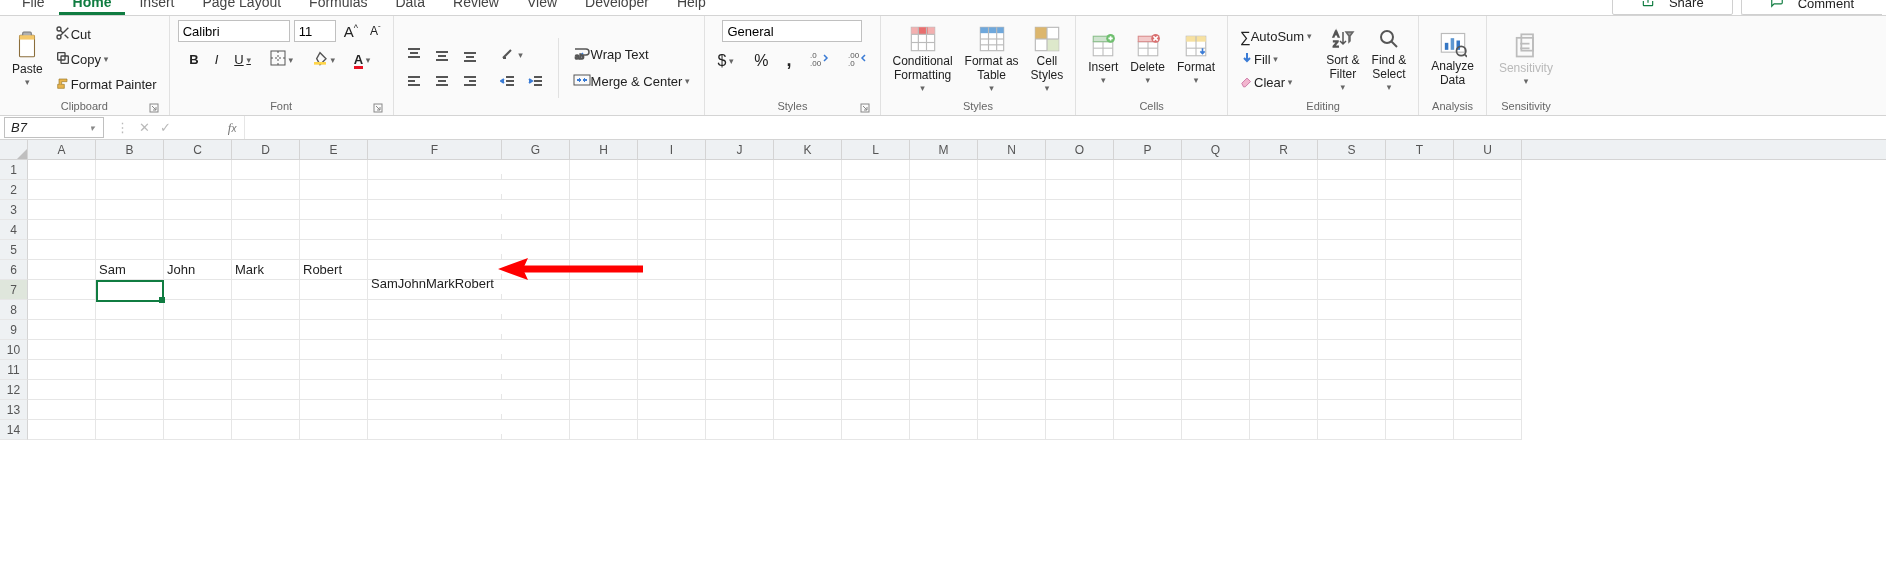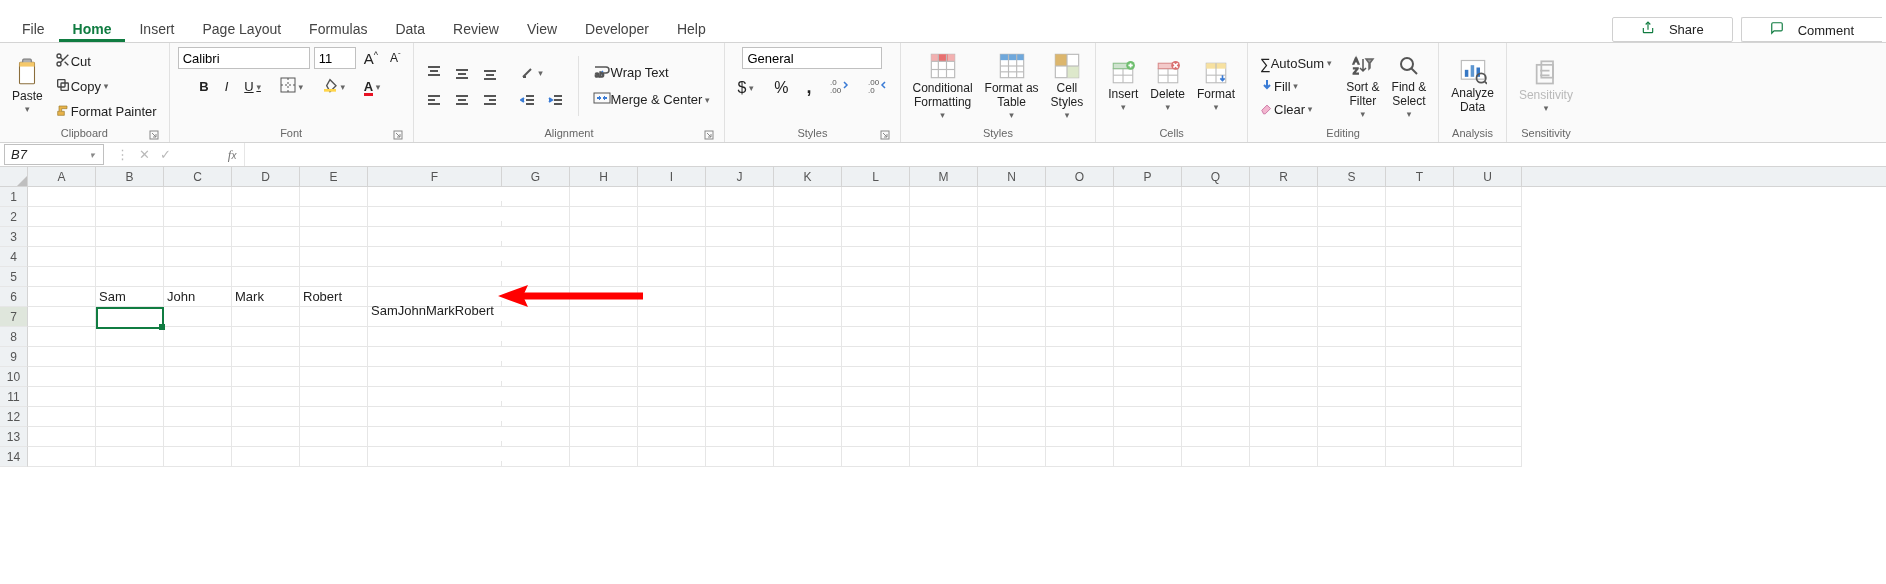--- a/index.html
+++ b/index.html
@@ -1,19 +1,19 @@
 <!DOCTYPE html>
 <html><head>
 <meta charset="utf-8">
 <style>
   * { box-sizing: border-box; margin: 0; padding: 0; font-family: "Segoe UI", Arial, sans-serif; }
   body { background: #fff; font-size: 13px; color: #222; overflow: hidden; width: 1886px; height: 584px; }
 
   
-  .tabstrip { display: flex; align-items: flex-end; height: 43px; border-bottom: 1px solid #d4d4d4; padding-left: 8px; gap: 0; }
+  .tabstrip { display: flex; align-items: flex-end; height: 16px; border-bottom: 1px solid #d4d4d4; padding-left: 8px; gap: 0; }
   .tab { padding: 6px 14px 5px 14px; font-size: 14px; cursor: pointer; color: #444; }
   .tab.file { background: #fff; }
   .tab.active { color: #107c41; font-weight: 600; border-bottom: 3px solid #107c41; padding-bottom: 2px; }
   .tabstrip-right { margin-left: auto; display: flex; gap: 8px; padding-right: 4px; }
   .tbtn { border: 1px solid #d0d0d0; padding: 3px 28px; font-size: 13px; border-radius: 2px; display: flex; align-items: center; gap: 14px; cursor: pointer; }
   .tbtn.comment { border-right: none; border-radius: 2px 0 0 2px; align-items: flex-end; }
 
   
   .ribbon { display: flex; height: 100px; background: #fafafa; border-bottom: 1px solid #d4d4d4; overflow: hidden; }
   .group { border-right: 1px solid #e1e1e1; padding: 4px 8px 0 8px; display: flex; flex-direction: column; }
@@ -21,21 +21,21 @@
   .group-label { text-align: center; font-size: 11px; color: #666; padding: 2px 0 3px 0; position: relative; }
   .dialog-launcher { position: absolute; right: 2px; bottom: 2px; width: 10px; height: 10px; cursor: pointer; }
   .dialog-launcher svg { display: block; }
 
   .vstack { display: flex; flex-direction: column; gap: 2px; }
   .hstack { display: flex; align-items: center; gap: 4px; }
   .rbtn { padding: 2px 4px; display: flex; align-items: center; gap: 0; cursor: pointer; font-size: 13px; border-radius: 2px; }
   .big { flex-direction: column; text-align: center; width: auto; padding: 2px 4px; font-size: 12px; line-height: 1.15; }
   .big svg { margin-bottom: 2px; }
   .sel { border: 1px solid #c0c0c0; background: #fff; height: 22px; font-size: 13px; }
-  .sel.font { width: 132px; padding: 8px 4px; }
+  .sel.font { width: 112px; padding: 8px 4px; }
   .sel.size { width: 42px; padding: 0 4px; }
   .sel.num  { width: 140px; padding: 0 4px; }
   .dd { width: 10px; color: #666; font-size: 9px; display: inline-block; text-align: center; }
 
   
   .fbar { display: flex; align-items: stretch; height: 24px; border-bottom: 1px solid #d4d4d4; background: #fff; }
   .namebox { width: 100px; border: 1px solid #c0c0c0; margin: 1px 4px; padding: 0 6px; display: flex; align-items: center; justify-content: space-between; font-size: 13px; font-style: italic; }
   .namebox .dd { color: #888; }
   .fx-btns { display: flex; align-items: center; gap: 10px; padding: 0 8px; color: #999; }
   .fx-label { font-style: italic; font-family: "Times New Roman", serif; color: #777; margin-left: 47px; }
@@ -285,28 +285,20 @@
           <span><svg width="18" height="16" fill="none" stroke="#555">
                 <rect x="1" y="3" width="16" height="10"></rect>
                 <path d="M4 8h3M14 8h-3" stroke="#3a7bd5" stroke-width="2"></path>
                 <path d="M6 6l2 2-2 2M12 6l-2 2 2 2" stroke="#3a7bd5"></path>
               </svg></span>
           <span>Merge &amp; Center</span>
           <span class="dd">▾</span>
         </div>
       </div>
     </div>
-    <div class="group-label"><span>Alignment</span>
-      <span class="dialog-launcher">
-          <svg width="10" height="10">
-            <rect x="1" y="1" width="8" height="8" fill="none" stroke="#888"></rect>
-            <path d="M3 3 L7 7 M7 4 V7 H4" stroke="#888" fill="none"></path>
-          </svg>
-        </span>
-    </div>
   </div>
 
   <div class="group">
     <div class="group-body vstack" style="gap:6px">
       <input class="sel num" value="General" style="">
       <div class="hstack" style="gap:10px">
         <span class="rbtn">
             <span style="font-size:16px">$</span>
             <span class="dd">▾</span>
           </span>

